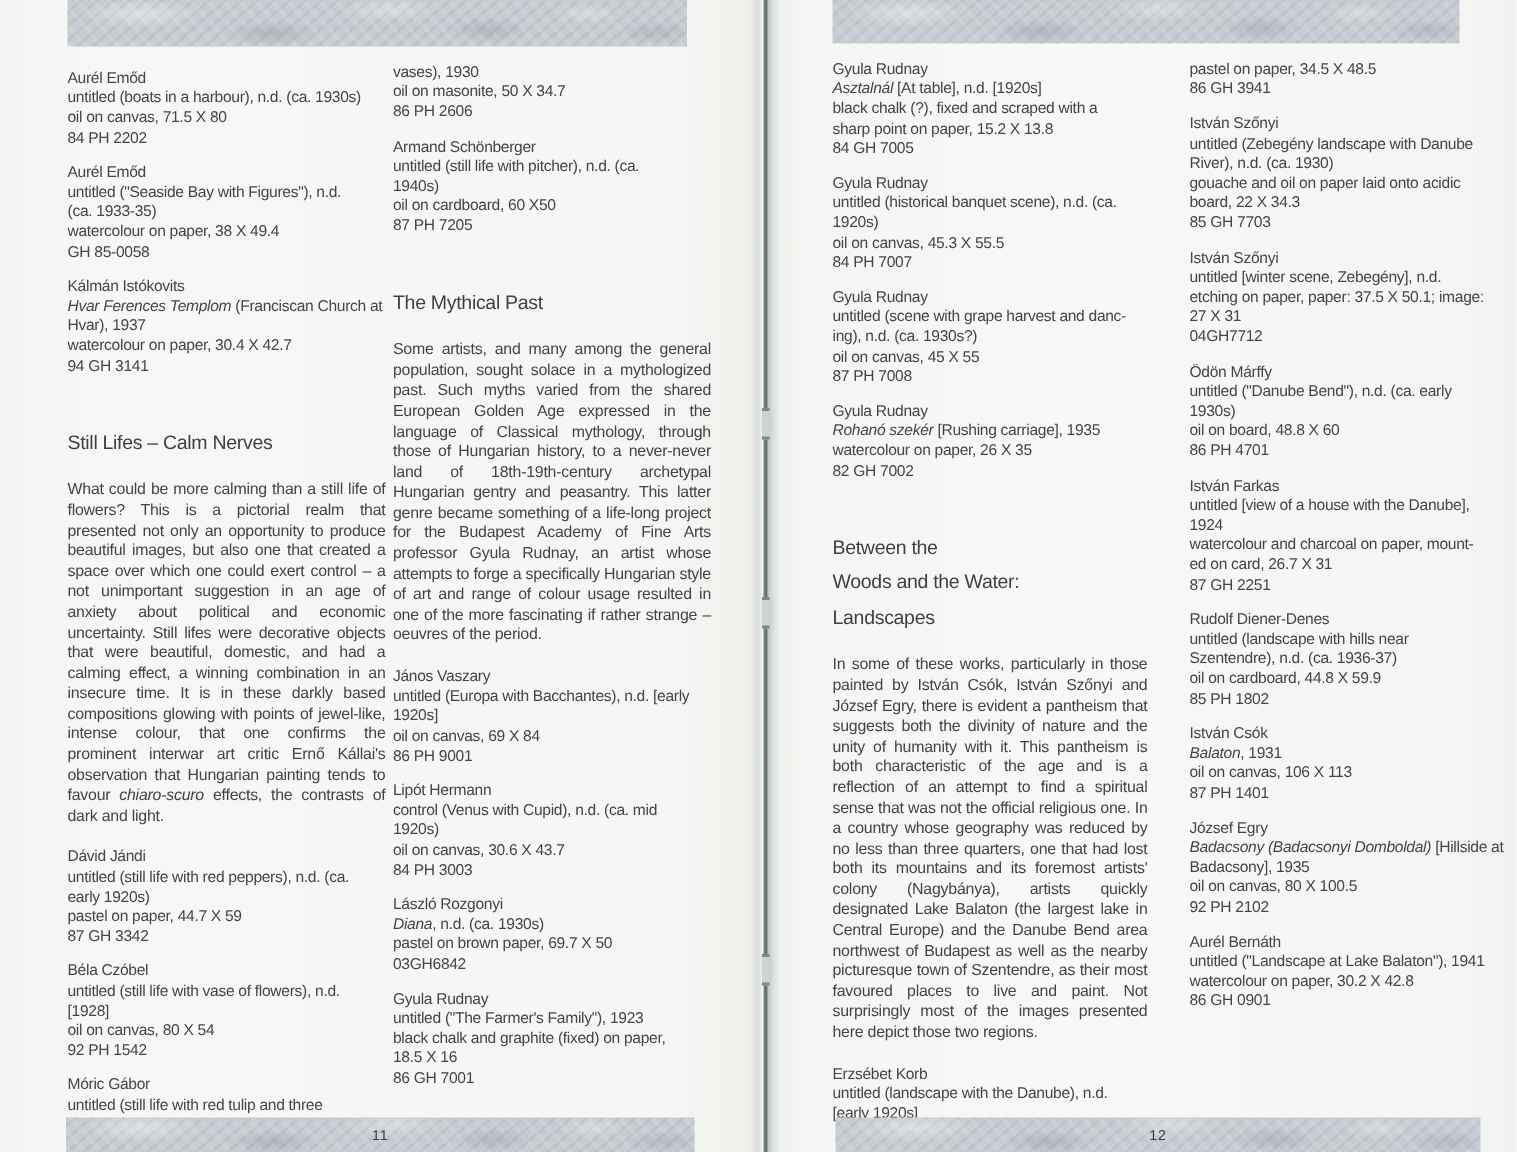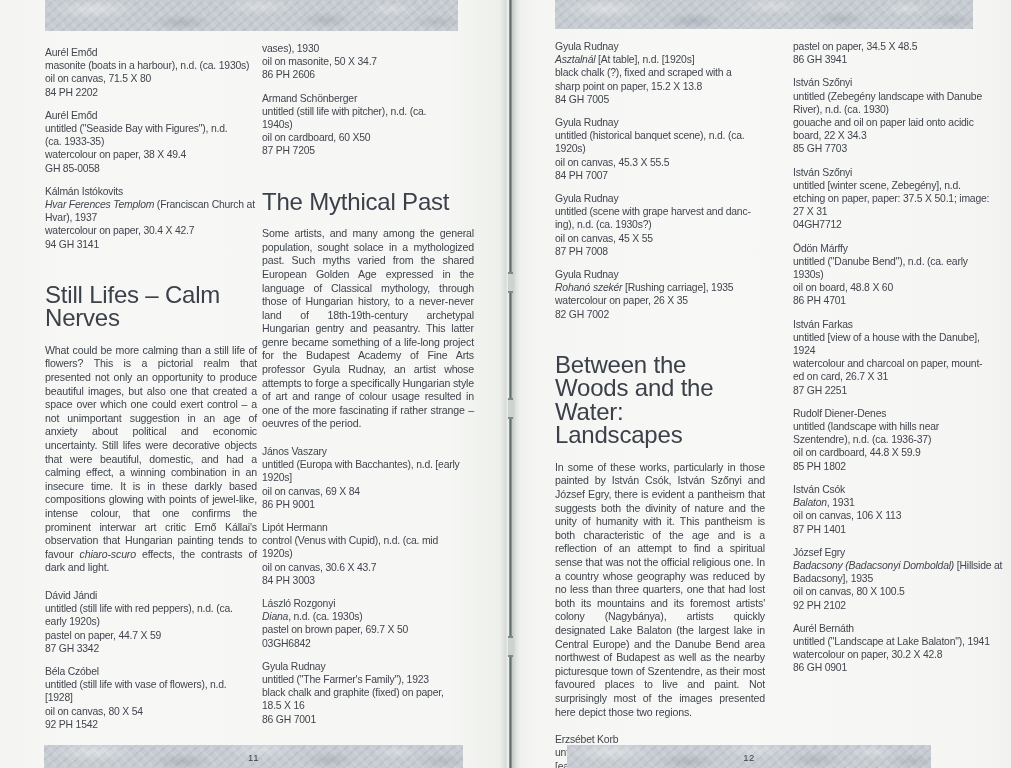--- a/index.html
+++ b/index.html
@@ -47,38 +47,38 @@
     position:absolute;left:508px;width:5px;height:17px;
     background:#cdd3cf;border-top:2px solid #7b8a84;border-bottom:2px solid #7b8a84;
   }
   .col{
     position:absolute;display:flex;flex-direction:column;
     font-size:10.4px;line-height:13.2px;letter-spacing:-0.2px;color:#41454e;
   }
   .entry{margin:0 0 10px 0;}
   .entry .line{white-space:nowrap;}
   .heading{
-    margin:22px 0 14px 0;font-size:24px;line-height:23.5px;
+    margin:22px 0 14px 0;font-size:13px;line-height:23.5px;
     letter-spacing:-0.2px;color:#3b404a;font-weight:400;
   }
   .para{
     margin:0 0 14px 0;font-size:10.6px;line-height:13.6px;
     text-align:justify;letter-spacing:-0.15px;color:#3f444d;
   }
   .it{font-style:italic;}
 </style>
 </head>
 <body>
 
 <div class="page" style="left:0;width:505px;">
   <div class="strip" style="left:45px;top:0;width:413px;height:31px;"></div>
   <div class="col" style="left:45px;top:46px;width:212px;">
       <div class="entry">
         <div class="line">Aurél Emőd</div>
-        <div class="line">masonite (boats in a harbour), n.d. (ca. 1930s)</div>
+        <div class="line">untitled (boats in a harbour), n.d. (ca. 1930s)</div>
         <div class="line">oil on canvas, 71.5 X 80</div>
         <div class="line">84 PH 2202</div>
       </div>
       <div class="entry">
         <div class="line">Aurél Emőd</div>
         <div class="line">untitled ("Seaside Bay with Figures"), n.d.</div>
         <div class="line">(ca. 1933-35)</div>
         <div class="line">watercolour on paper, 38 X 49.4</div>
         <div class="line">GH 85-0058</div>
       </div>
@@ -99,20 +99,24 @@
         <div class="line">early 1920s)</div>
         <div class="line">pastel on paper, 44.7 X 59</div>
         <div class="line">87 GH 3342</div>
       </div>
       <div class="entry">
         <div class="line">Béla Czóbel</div>
         <div class="line">untitled (still life with vase of flowers), n.d.</div>
         <div class="line">[1928]</div>
         <div class="line">oil on canvas, 80 X 54</div>
         <div class="line">92 PH 1542</div>
+      </div>
+      <div class="entry">
+        <div class="line">Móric Gábor</div>
+        <div class="line">untitled (still life with red tulip and three</div>
       </div>
     </div>
   <div class="col" style="left:262px;top:42px;width:212px;">
       <div class="entry">
         <div class="line">vases), 1930</div>
         <div class="line">oil on masonite, 50 X 34.7</div>
         <div class="line">86 PH 2606</div>
       </div>
       <div class="entry">
         <div class="line">Armand Schönberger</div>
@@ -255,21 +259,21 @@
         <div class="line">oil on canvas, 80 X 100.5</div>
         <div class="line">92 PH 2102</div>
       </div>
       <div class="entry">
         <div class="line">Aurél Bernáth</div>
         <div class="line">untitled ("Landscape at Lake Balaton"), 1941</div>
         <div class="line">watercolour on paper, 30.2 X 42.8</div>
         <div class="line">86 GH 0901</div>
       </div>
     </div>
-  <div class="strip strip-bottom" style="left:50px;top:745px;width:364px;height:23px;">
+  <div class="strip strip-bottom" style="left:40px;top:745px;width:430px;height:23px;">
     <span class="pagenum">12</span>
   </div>
 </div>
 
 <div class="gutter"></div>
 <div class="stitch" style="top:272px;"></div>
 <div class="stitch" style="top:398px;"></div>
 <div class="stitch" style="top:636px;"></div>
 
 </body></html>

